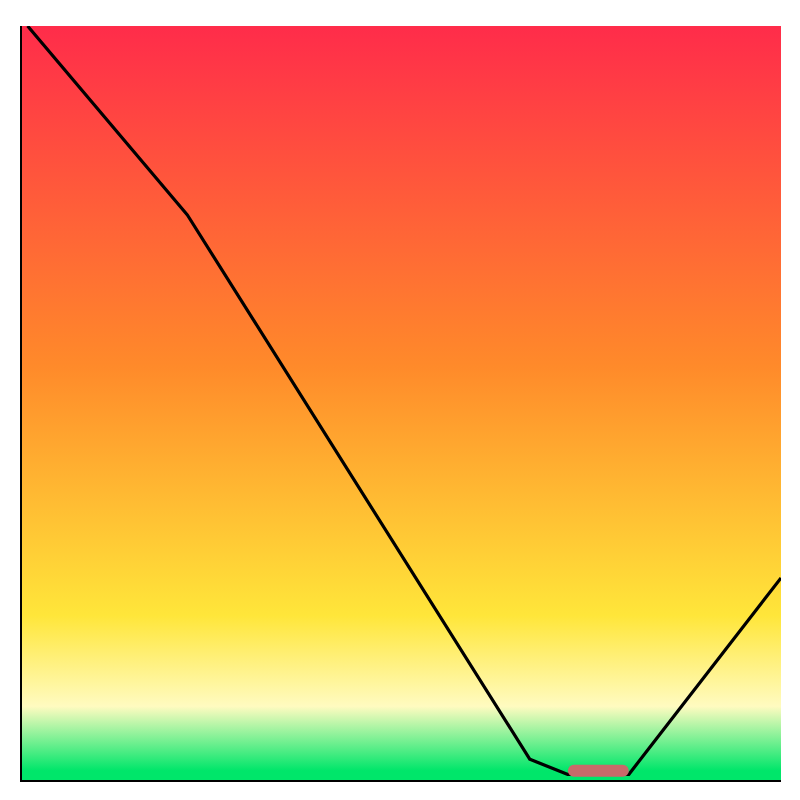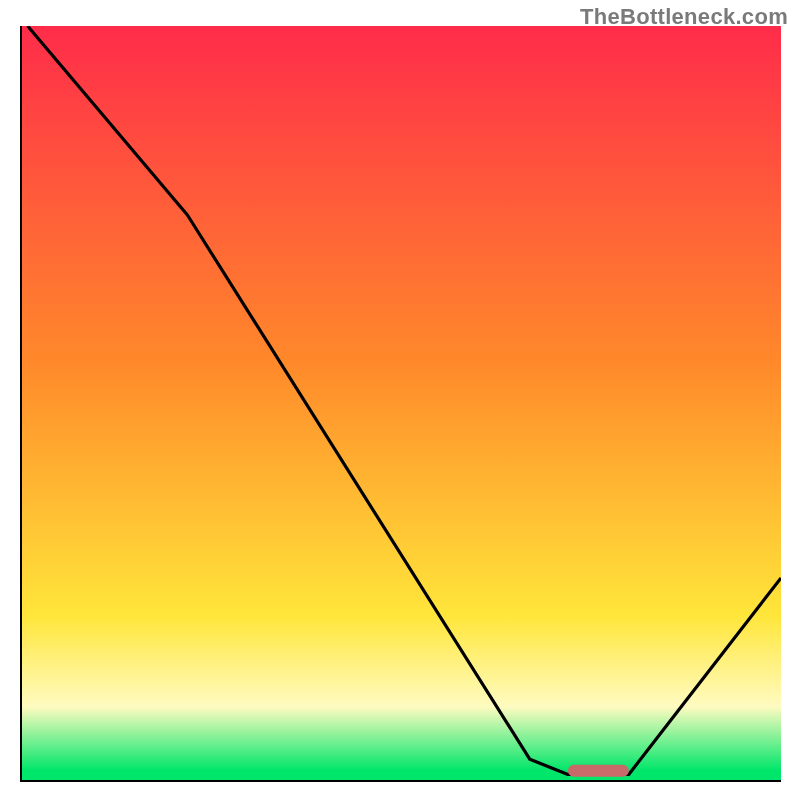--- a/index.html
+++ b/index.html
@@ -32,21 +32,20 @@
     top: 26px;
     width: 761px;
     height: 756px;
   }
   svg { display: block; }
 </style>
 </head>
 <body>
 
 <div class="wrap">
-  <div class="watermark">TheBottleneck.com</div>
 
   <div class="plot">
     <svg id="chart-svg" viewBox="0 0 761 756" width="761" height="756" preserveAspectRatio="none">
       <defs>
         <linearGradient id="bg-grad" x1="0" y1="0" x2="0" y2="1">
             <stop offset="0%" stop-color="#ff2c4a"></stop>
             <stop offset="45%" stop-color="#ff8a2a"></stop>
             <stop offset="78%" stop-color="#ffe63a"></stop>
             <stop offset="90%" stop-color="#fffbc0"></stop>
             <stop offset="98.5%" stop-color="#00e66a"></stop>

